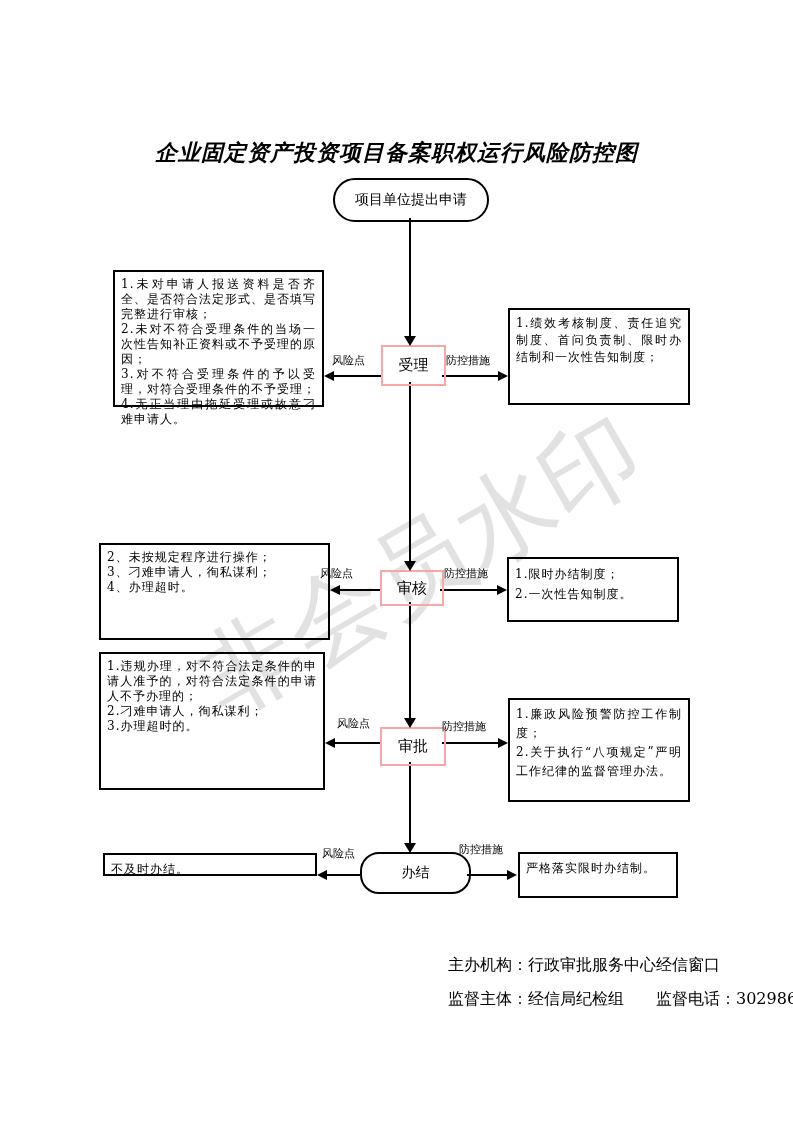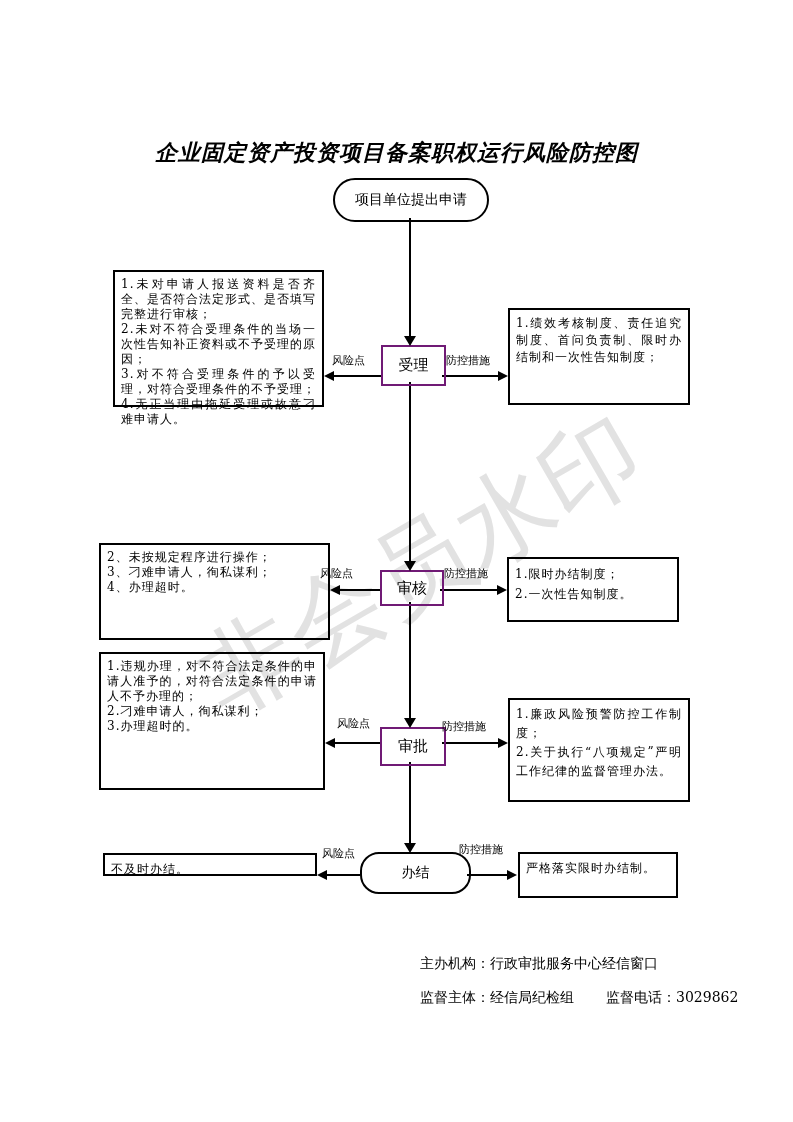--- a/index.html
+++ b/index.html
@@ -32,21 +32,21 @@
     font-style:italic;
   }
   
   .oval{
     position:absolute;border:2px solid #000;border-radius:22px;
     background:transparent;display:flex;align-items:center;justify-content:center;
     font-size:14px;z-index:2;
   }
   
   .pbox{
-    position:absolute;border:2px solid #701a75;background:transparent;
+    position:absolute;border:2px solid #fca5a5;background:transparent;
     display:flex;align-items:center;justify-content:center;
     font-size:15px;z-index:2;
   }
   
   .cbox{
     position:absolute;border:2px solid #000;background:transparent;
     font-family:"DejaVu Serif",serif;
     font-size:12px;line-height:15px;letter-spacing:1px;
     padding:5px 6px;box-sizing:border-box;text-align:justify;z-index:2;
   }
@@ -67,21 +67,21 @@
     border-right:10px solid #000;z-index:3;}
   .ah-right{position:absolute;width:0;height:0;
     border-top:5px solid transparent;border-bottom:5px solid transparent;
     border-left:10px solid #000;z-index:3;}
   
   .arrow-label{
     position:absolute;font-size:11px;white-space:nowrap;z-index:2;
   }
   
   .footer-line{
-    position:absolute;left:420px;font-size:14px;white-space:nowrap;z-index:2;text-align:center;
+    position:absolute;left:448px;font-size:16px;white-space:nowrap;z-index:2;text-align:center;
   }
   .phone-number{font-family:"DejaVu Serif",serif;}
   .gap{display:inline-block;width:32px;}
 </style>
 </head>
 <body>
 
 <div id="page">
 
   <div class="watermark">非会员水印</div>

